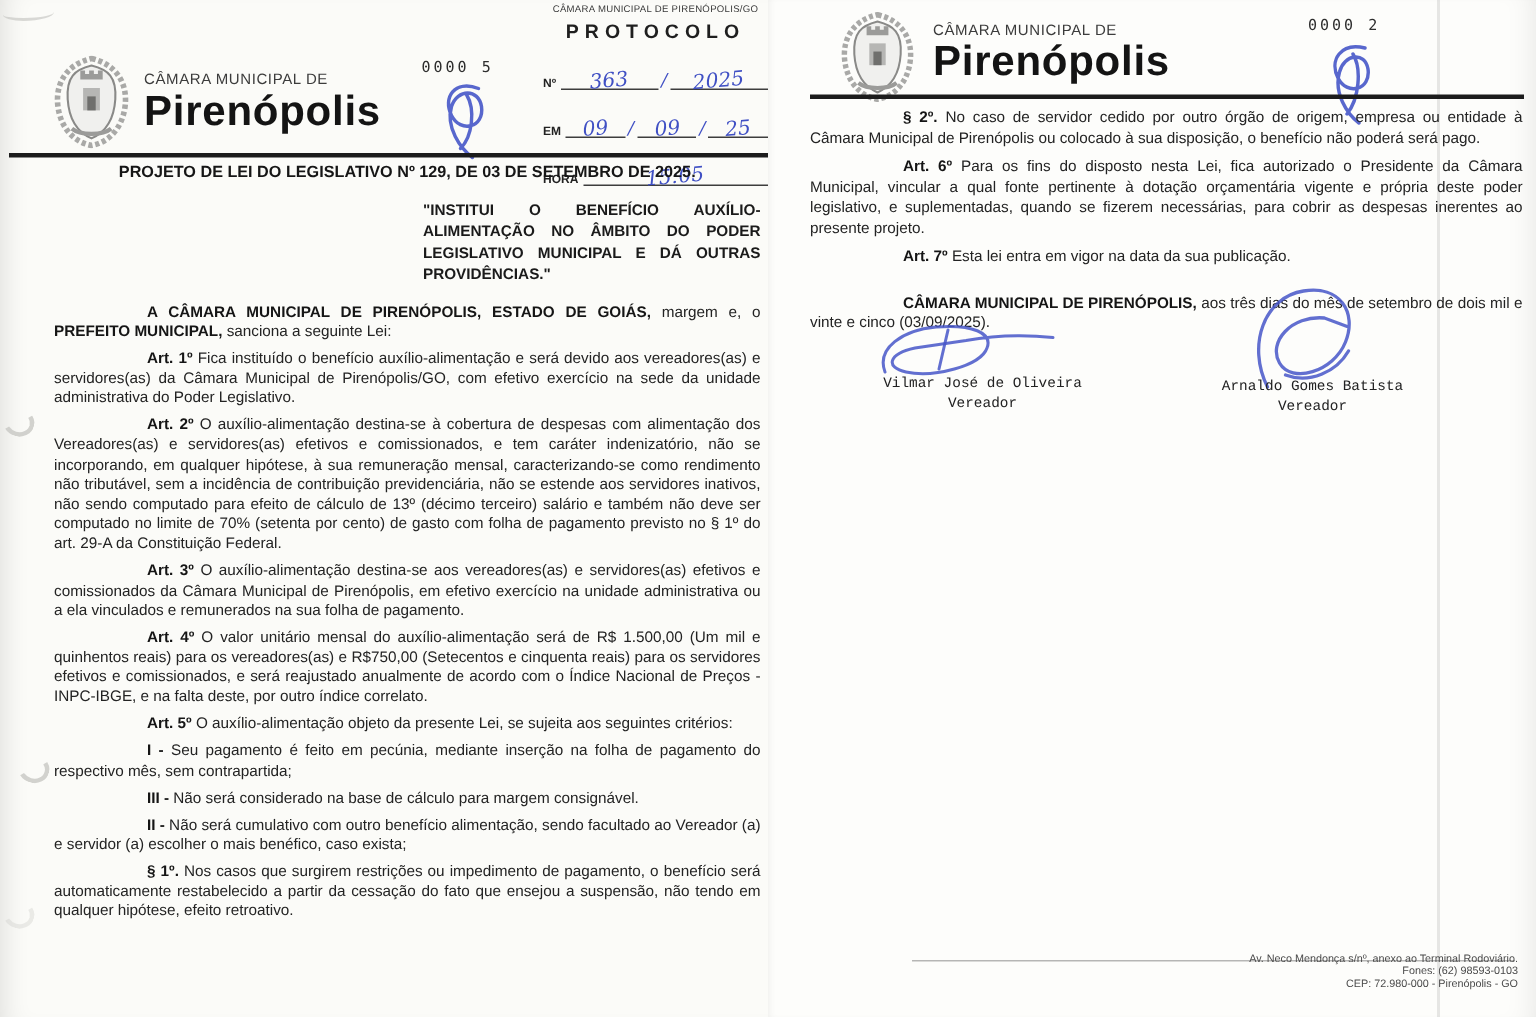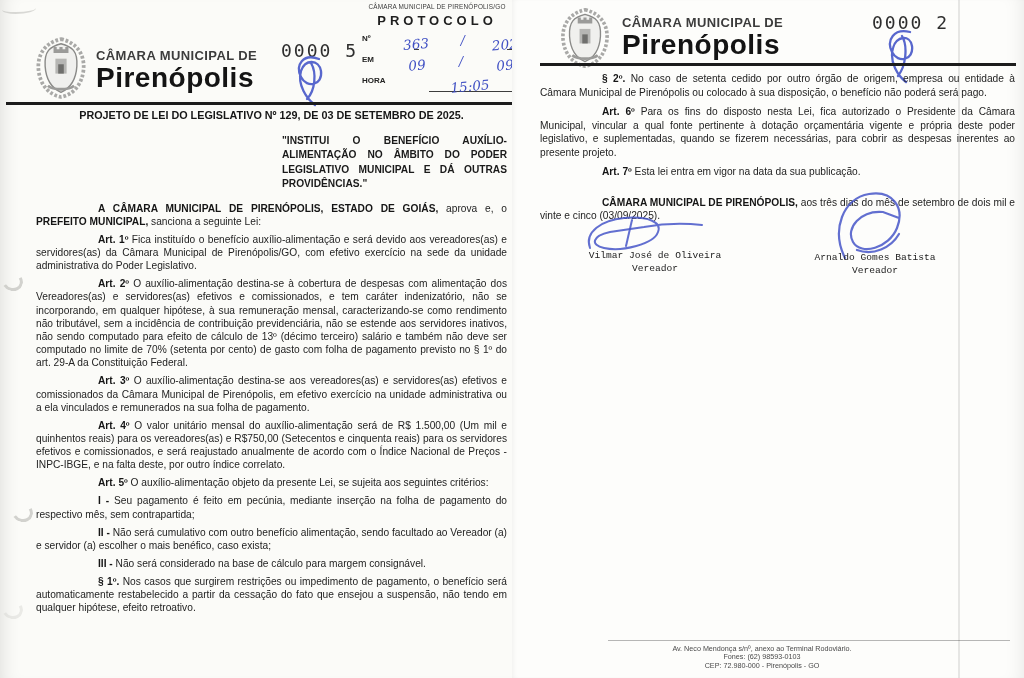--- a/index.html
+++ b/index.html
@@ -9,38 +9,38 @@
   .page1{left:0;background:#fbfbf8;box-shadow:inset 16px 0 20px -16px rgba(0,0,0,.14);}
   .page2{left:512px;background:#fdfdfb;box-shadow:inset -16px 0 20px -16px rgba(0,0,0,.10), inset 4px 0 6px -4px rgba(0,0,0,.08);}
 
   
   .crest{position:absolute;}
   .p1-crest{left:33px;top:37px;}
   .p2-crest{left:44px;top:8px;}
   .brand{position:absolute;}
   .p1-brand{left:96px;top:48px;}
   .p2-brand{left:110px;top:15px;}
-  .brand-top{font-size:13px;color:#3c3c3c;letter-spacing:.4px;font-weight:bold;}
+  .brand-top{font-size:10px;color:#3c3c3c;letter-spacing:.4px;}
   .brand-name{font-size:28px;font-weight:bold;color:#141414;letter-spacing:.5px;line-height:30px;}
   .rule{position:absolute;height:2.5px;background:#1c1c1c;}
   .p1-rule{left:6px;right:0;top:102px;}
   .p2-rule{left:28px;right:8px;top:63px;}
 
-  .page-no{position:absolute;font-family:"DejaVu Sans Mono",monospace;font-size:18px;color:#2e2e2e;letter-spacing:2px;}
+  .page-no{position:absolute;font-family:"DejaVu Sans Mono",monospace;font-size:10px;color:#2e2e2e;letter-spacing:2px;}
   .p1-no{left:281px;top:40px;}
   .p2-no{left:872px - 512px;left:360px;top:12px;}
   .rubric{position:absolute;}
   .p1-rubric{left:291px;top:53px;}
   .p2-rubric{left:372px;top:28px;}
 
   
   .protocol{position:absolute;top:3px;right:0;width:150px;}
   .proto-org{font-size:6.4px;color:#3a3a3a;text-align:center;letter-spacing:.2px;white-space:nowrap;}
   .proto-title{font-size:13px;font-weight:bold;color:#1f1f1f;text-align:center;letter-spacing:4px;margin-top:3px;}
-  .prow{display:flex;align-items:flex-start;margin-top:6px;height:15px;gap:40px;}
+  .prow{display:flex;align-items:flex-end;margin-top:17px;height:15px;}
   .plabel{font-size:8px;font-weight:bold;color:#222;margin-right:3px;}
   .pline{flex:1;border-bottom:1.6px solid #3d3d3d;position:relative;height:15px;}
   .psep{font-size:12px;color:#4050c4;font-family:"DejaVu Serif",serif;font-style:italic;margin:0 2px;}
   .hand{position:absolute;bottom:-3px;left:50%;transform:translateX(-50%) rotate(-5deg);
         font-family:"DejaVu Serif",serif;font-style:italic;font-size:13.5px;color:#4050c4;white-space:nowrap;}
 
   
   .inner{position:absolute;}
   .p1-inner{top:109px;left:36px;right:5px;}
   .p2-inner{top:72px;left:28px;right:9px;}
@@ -57,21 +57,21 @@
   .signatures{position:absolute;top:212px;left:28px;right:9px;display:flex;justify-content:space-between;font-family:Liberation Mono, monospace;}
   .sig-block{text-align:center;position:relative;}
   .sig-block.s1{width:210px;margin-left:10px;}
   .sig-block.s2{width:190px;margin-right:45px;}
   .sig-svg{display:block;margin:0 auto -8px auto;}
   .s2 .sig-svg{margin-top:-22px;margin-bottom:-10px;}
   .sig-name{font-size:9.6px;color:#222;}
   .sig-role{font-size:9.6px;color:#222;margin-top:2px;}
 
   
-  .footer{position:absolute;left:0;right:12px;bottom:7px;text-align:center;font-size:7.2px;line-height:8.8px;color:#4a4a4a;}
+  .footer{position:absolute;left:0;right:12px;bottom:17px;text-align:right;font-size:7.2px;line-height:8.8px;color:#4a4a4a;}
   .footer .lnk{text-decoration:underline;}
   .footer-rule{position:absolute;left:96px;right:14px;bottom:37px;height:1px;background:rgba(0,0,0,.28);}
 
   
   .fold{position:absolute;left:446px;top:0;bottom:0;width:1.5px;background:rgba(110,110,110,.16);}
   .binder{position:absolute;width:15px;height:13px;border:3.5px solid #cbcbc7;border-radius:50%;
           border-top-color:transparent;border-left-color:transparent;transform:rotate(15deg);opacity:.85;}
   .bm1{left:2px;top:272px;}
   .bm2{left:12px;top:503px;}
   .bm3{left:2px;top:600px;opacity:.35;}
@@ -144,29 +144,29 @@
           </span>
       </div>
     </div>
 
     <div class="rule p1-rule"></div>
 
     <div class="inner p1-inner">
       <div class="doc-title">PROJETO DE LEI DO LEGISLATIVO Nº 129, DE 03 DE SETEMBRO DE 2025.</div>
       <div class="epigraph">"INSTITUI O BENEFÍCIO AUXÍLIO-ALIMENTAÇÃO NO ÂMBITO DO PODER LEGISLATIVO MUNICIPAL E DÁ OUTRAS PROVIDÊNCIAS."</div>
       <div class="law-body">
-          <p><span class="b">A CÂMARA MUNICIPAL DE PIRENÓPOLIS, ESTADO DE GOIÁS,</span><span> aprova e, o </span><span class="b">PREFEITO MUNICIPAL,</span><span> sanciona a seguinte Lei:</span></p>
+          <p><span class="b">A CÂMARA MUNICIPAL DE PIRENÓPOLIS, ESTADO DE GOIÁS,</span><span> margem e, o </span><span class="b">PREFEITO MUNICIPAL,</span><span> sanciona a seguinte Lei:</span></p>
           <p><span class="b">Art. 1º</span><span>  Fica instituído o benefício auxílio-alimentação e será devido aos vereadores(as) e servidores(as) da Câmara Municipal de Pirenópolis/GO, com efetivo exercício na sede da unidade administrativa do Poder Legislativo.</span></p>
           <p><span class="b">Art. 2º</span><span>  O auxílio-alimentação destina-se à cobertura de despesas com alimentação dos Vereadores(as) e servidores(as) efetivos e comissionados, e tem caráter indenizatório, não se incorporando, em qualquer hipótese, à sua remuneração mensal, caracterizando-se como rendimento não tributável, sem a incidência de contribuição previdenciária, não se estende aos servidores inativos, não sendo computado para efeito de cálculo de 13º (décimo terceiro) salário e também não deve ser computado no limite de 70% (setenta por cento) de gasto com folha de pagamento previsto no § 1º do art. 29-A da Constituição Federal.</span></p>
           <p><span class="b">Art. 3º</span><span>  O auxílio-alimentação destina-se aos vereadores(as) e servidores(as) efetivos e comissionados da Câmara Municipal de Pirenópolis, em efetivo exercício na unidade administrativa ou a ela vinculados e remunerados na sua folha de pagamento.</span></p>
           <p><span class="b">Art. 4º</span><span>  O valor unitário mensal do auxílio-alimentação será de R$ 1.500,00 (Um mil e quinhentos reais) para os vereadores(as) e R$750,00 (Setecentos e cinquenta reais) para os servidores efetivos e comissionados, e será reajustado anualmente de acordo com o Índice Nacional de Preços - INPC-IBGE, e na falta deste, por outro índice correlato.</span></p>
           <p><span class="b">Art. 5º</span><span>  O auxílio-alimentação objeto da presente Lei, se sujeita aos seguintes critérios:</span></p>
           <p><span class="b">I -</span><span> Seu pagamento é feito em pecúnia, mediante inserção na folha de pagamento do respectivo mês, sem contrapartida;</span></p>
+          <p><span class="b">III -</span><span> Não será considerado na base de cálculo para margem consignável.</span></p>
           <p><span class="b">II -</span><span> Não será cumulativo com outro benefício alimentação, sendo facultado ao Vereador (a) e servidor (a) escolher o mais benéfico, caso exista;</span></p>
-          <p><span class="b">III -</span><span> Não será considerado na base de cálculo para margem consignável.</span></p>
           <p><span class="b">§ 1º.</span><span>  Nos casos que surgirem restrições ou impedimento de pagamento, o benefício será automaticamente restabelecido a partir da cessação do fato que ensejou a suspensão, não tendo em qualquer hipótese, efeito retroativo.</span></p>
         </div>
     </div>
   </div>
 
   <div class="page page2">
     <div class="fold"></div>
 
     <span class="crest p2-crest">
       <svg width="58" height="60" viewBox="0 0 60 66">
@@ -187,21 +187,21 @@
     <span class="rubric p2-rubric">
       <svg width="40" height="56" viewBox="0 0 40 56">
         <path d="M26 4 C 10 0, 2 12, 8 24 C 14 36, 30 32, 28 18 C 26 6, 12 8, 9 20 C 5 34, 14 48, 22 54 M18 8 C 24 18, 22 38, 14 48" fill="none" stroke="#4656c8" stroke-width="2.3" stroke-linecap="round" opacity=".9"></path>
       </svg>
     </span>
 
     <div class="rule p2-rule"></div>
 
     <div class="inner p2-inner">
       <div class="law-body">
-          <p><span class="b">§ 2º.</span><span>  No caso de setenta cedido por outro órgão de origem, empresa ou entidade à Câmara Municipal de Pirenópolis ou colocado à sua disposição, o benefício não poderá será pago.</span></p>
+          <p><span class="b">§ 2º.</span><span>  No caso de servidor cedido por outro órgão de origem, empresa ou entidade à Câmara Municipal de Pirenópolis ou colocado à sua disposição, o benefício não poderá será pago.</span></p>
           <p><span class="b">Art. 6º</span><span>  Para os fins do disposto nesta Lei, fica autorizado o Presidente da Câmara Municipal, vincular a qual fonte pertinente à dotação orçamentária vigente e própria deste poder legislativo, e suplementadas, quando se fizerem necessárias, para cobrir as despesas inerentes ao presente projeto.</span></p>
           <p><span class="b">Art. 7º</span><span>  Esta lei entra em vigor na data da sua publicação.</span></p>
           <p><span class="b">CÂMARA MUNICIPAL DE PIRENÓPOLIS,</span><span> aos três dias do mês de setembro de dois mil e vinte e cinco (03/09/2025).</span></p>
         </div>
     </div>
 
     <div class="signatures">
       <div class="sig-block s1">
         <svg class="sig-svg" width="150" height="46" viewBox="0 0 150 46">
           <path d="M10 36 C 4 20, 22 8, 44 6 C 68 4, 82 10, 78 20 C 74 32, 42 40, 24 36 C 10 33, 12 24, 30 20 L 64 15 C 86 11, 104 11, 122 13" fill="none" stroke="#4656c8" stroke-width="2" stroke-linecap="round" opacity=".85"></path>

